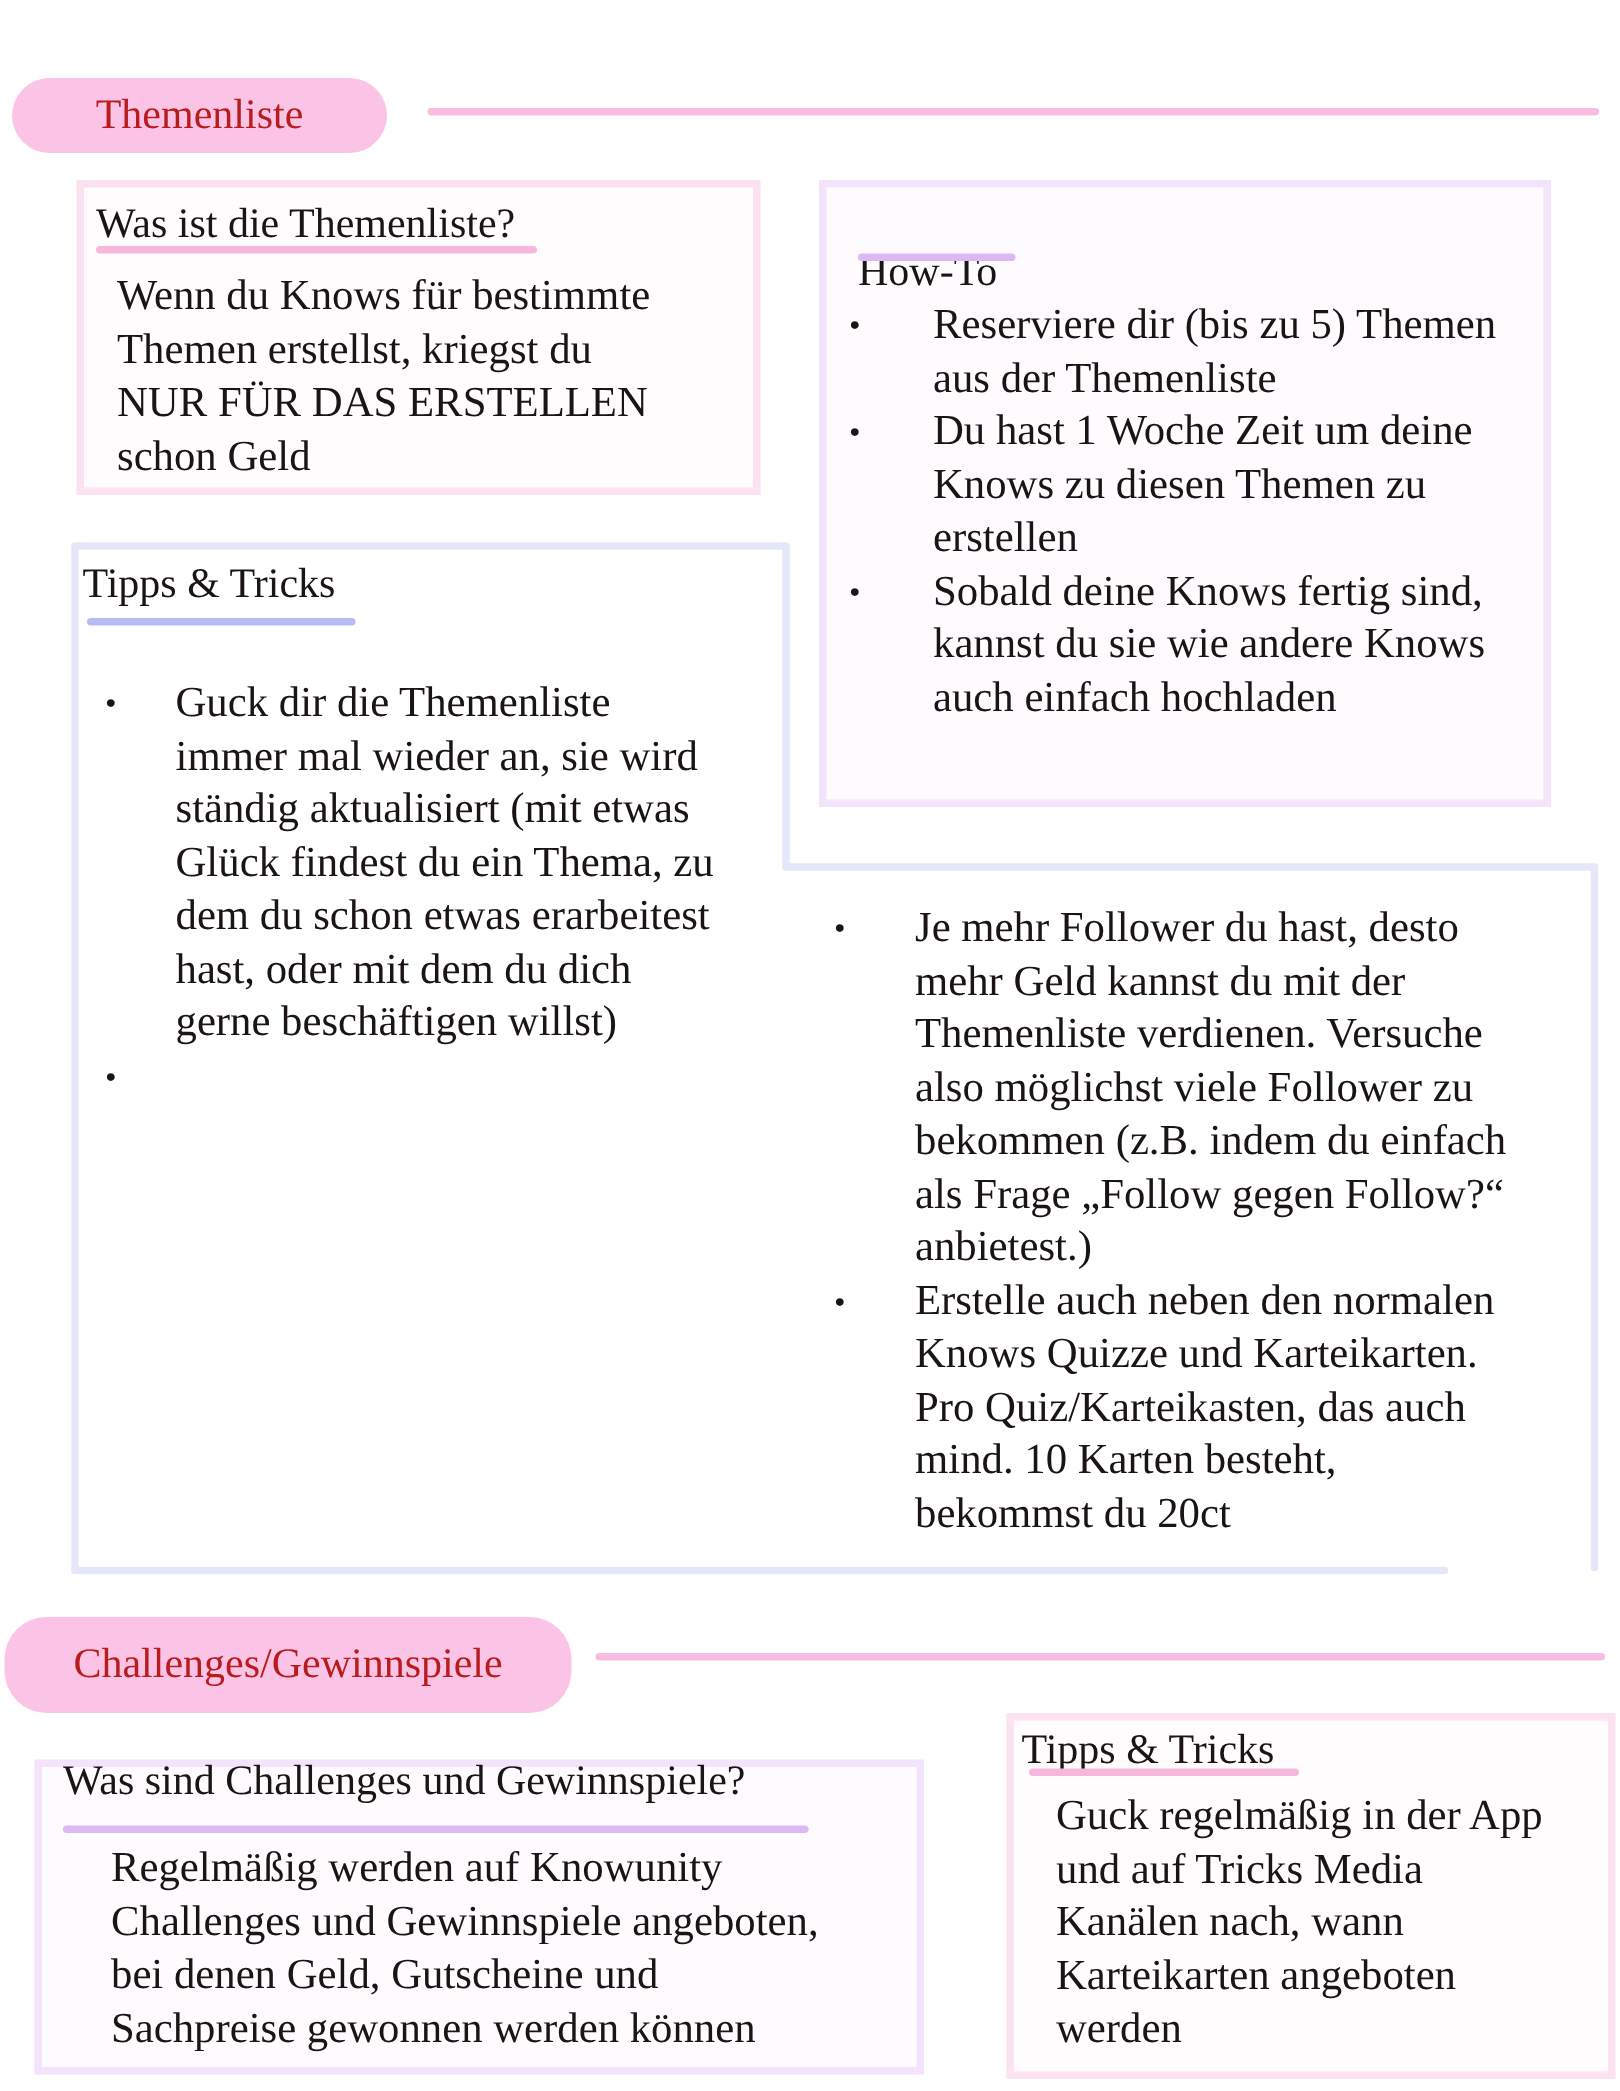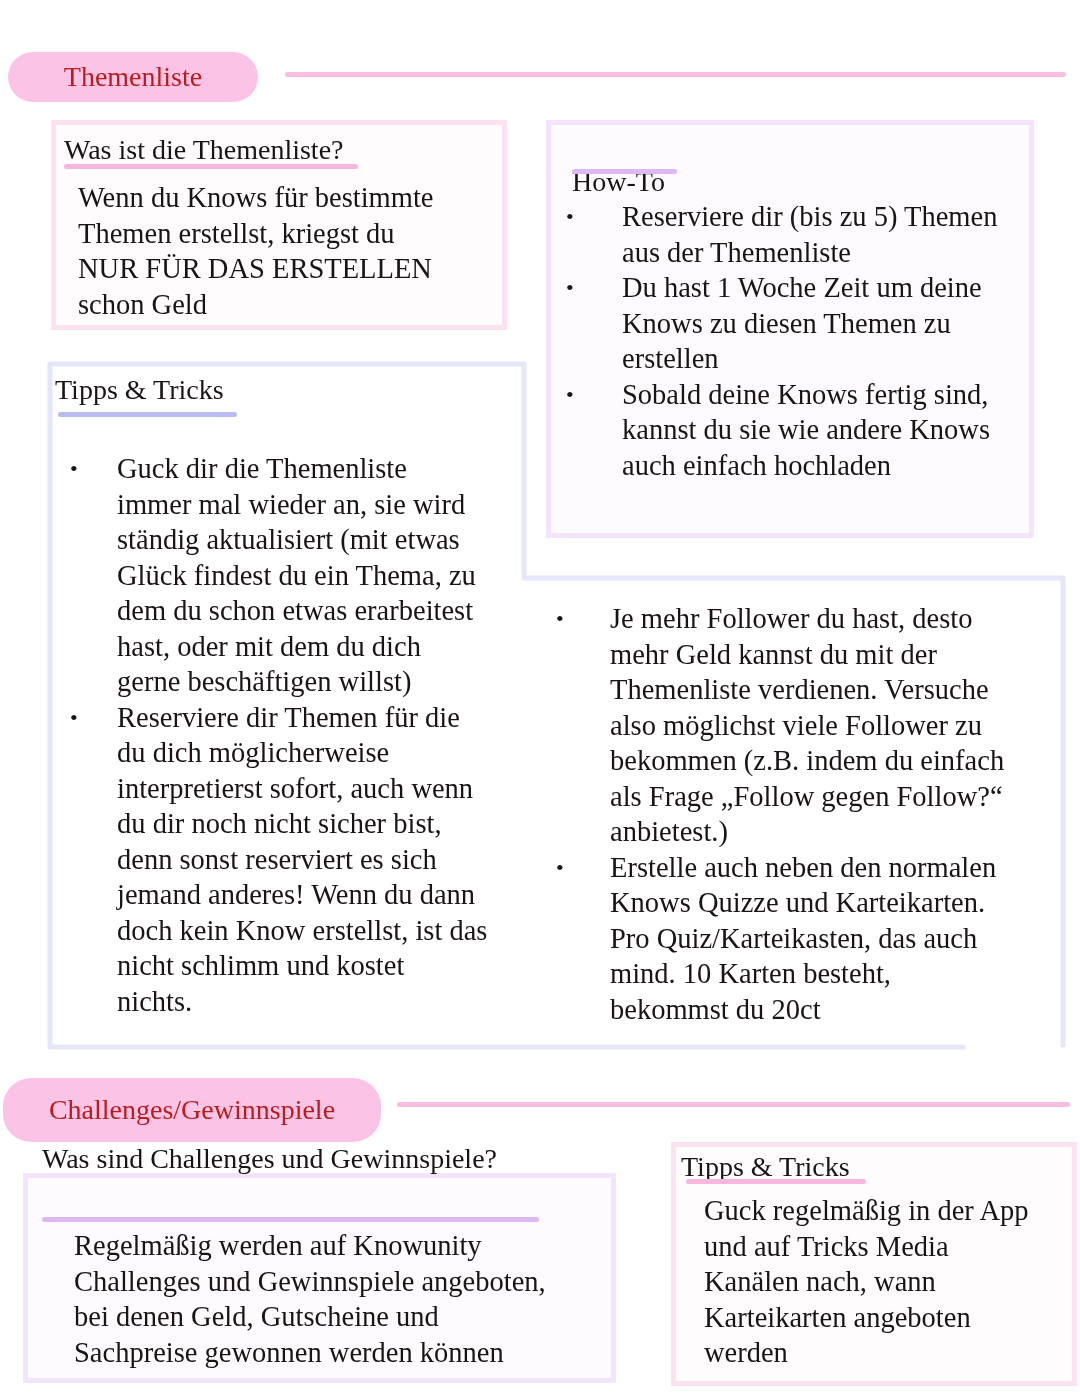--- a/index.html
+++ b/index.html
@@ -65,29 +65,21 @@
 <div class="box-title" style="left:55px; top:376px;">Tipps &amp; Tricks</div>
 <div class="ul" style="left:58px; top:412px; width:179px; background:#b9bcf2;"></div>
 <ul class="bullet-list" style="left:70px; top:451px; width:450px;">
   <li style="padding-left:47px;"><span class="dot">•</span><span>Guck dir die Themenliste
 immer mal wieder an, sie wird
 ständig aktualisiert (mit etwas
 Glück findest du ein Thema, zu
 dem du schon etwas erarbeitest
 hast, oder mit dem du dich
 gerne beschäftigen willst)</span></li>
-  <li style="padding-left:47px;"><span class="dot">•</span><span>Reserviere dir Themen für die
-du dich möglicherweise
-interpretierst sofort, auch wenn
-du dir noch nicht sicher bist,
-denn sonst reserviert es sich
-jemand anderes! Wenn du dann
-doch kein Know erstellst, ist das
-nicht schlimm und kostet
-nichts.</span></li>
+  <li style="padding-left:47px;"><span class="dot">•</span></li>
 </ul>
 <ul class="bullet-list" style="left:556px; top:601px; width:500px;">
   <li style="padding-left:54px;"><span class="dot">•</span><span>Je mehr Follower du hast, desto
 mehr Geld kannst du mit der
 Themenliste verdienen. Versuche
 also möglichst viele Follower zu
 bekommen (z.B. indem du einfach
 als Frage „Follow gegen Follow?“
 anbietest.)</span></li>
   <li style="padding-left:54px;"><span class="dot">•</span><span>Erstelle auch neben den normalen
@@ -96,21 +88,21 @@
 mind. 10 Karten besteht,
 bekommst du 20ct</span></li>
 </ul>
 
 <div class="pill" style="left:3px; top:1078px; width:378px; height:64px;">
   <span>Challenges/Gewinnspiele</span>
 </div>
 <div class="rule" style="left:397px; top:1102px; width:673px;"></div>
 
 <div class="box box-lilac" style="left:23px; top:1173px; width:593px; height:210px;"></div>
-<div class="box-title" style="left:42px; top:1145px;">Was sind Challenges und Gewinnspiele?</div>
+<div class="box-title" style="left:42px; top:1174px;">Was sind Challenges und Gewinnspiele?</div>
 <div class="ul" style="left:42px; top:1217px; width:497px; background:#dcb8f4;"></div>
 <div class="para" style="left:74px; top:1228px;">
   <div>Regelmäßig werden auf Knowunity</div>
   <div>Challenges und Gewinnspiele angeboten,</div>
   <div>bei denen Geld, Gutscheine und</div>
   <div>Sachpreise gewonnen werden können</div>
 </div>
 
 <div class="box box-pink" style="left:671px; top:1142px; width:406px; height:244px;"></div>
 <div class="box-title" style="left:681px; top:1153px;">Tipps &amp; Tricks</div>

